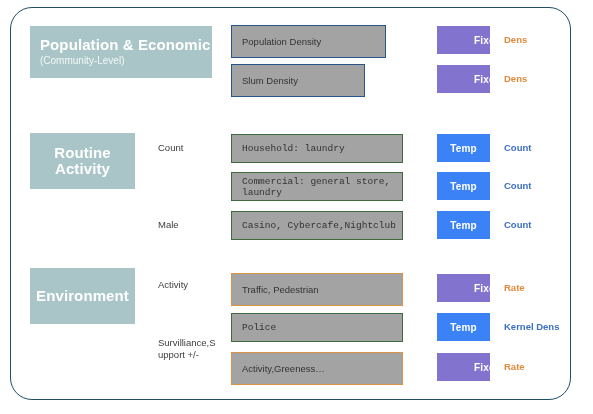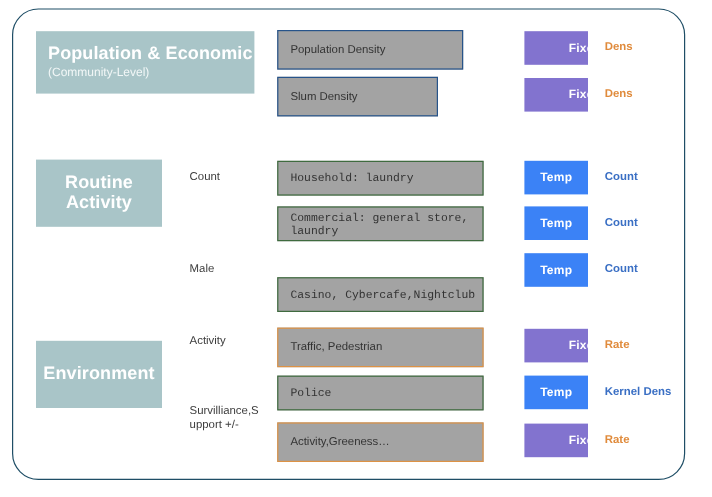--- a/index.html
+++ b/index.html
@@ -59,21 +59,21 @@
     margin-top: 1px;
   }
   .cat-centered {
     align-items: center;
     padding-left: 0;
     text-align: center;
   }
 
   .cat-pop  { left: 30px;  top: 26px;  width: 182px; height: 52px; }
   .cat-rout { left: 30px;  top: 133px; width: 105px; height: 56px; }
-  .cat-env  { left: 30px;  top: 284px; width: 105px; height: 56px; }
+  .cat-env  { left: 30px;  top: 268px; width: 105px; height: 56px; }
 
   
   .sub-label {
     position: absolute;
     font-size: 9.5px;
     color: #3d3d3d;
     line-height: 12px;
   }
   .sub-female { left: 158px; top: 142px; width: 62px; }
   .sub-male   { left: 158px; top: 219px; width: 62px; }
@@ -93,21 +93,21 @@
     border: 1px solid #2d4f7c;
   }
   .b-blue   { border-color: #27548a; }
   .b-green  { border-color: #3f6b3f; font-family: Liberation Mono, monospace; }
   .b-orange { border-color: #dd9245; }
 
   .ib1 { left: 231px; top: 25px;  width: 155px; height: 33px; }
   .ib2 { left: 231px; top: 64px;  width: 134px; height: 33px; }
   .ib3 { left: 231px; top: 134px; width: 172px; height: 29px; }
   .ib4 { left: 231px; top: 172px; width: 172px; height: 29px; }
-  .ib5 { left: 231px; top: 211px; width: 172px; height: 29px; margin-top: 20px; }
+  .ib5 { left: 231px; top: 211px; width: 172px; height: 29px; }
   .ib6 { left: 231px; top: 273px; width: 172px; height: 33px; }
   .ib7 { left: 231px; top: 313px; width: 172px; height: 29px; }
   .ib8 { left: 231px; top: 352px; width: 172px; height: 33px; }
 
   
   .badge {
     position: absolute;
     box-sizing: border-box;
     display: flex;
     align-items: center;

